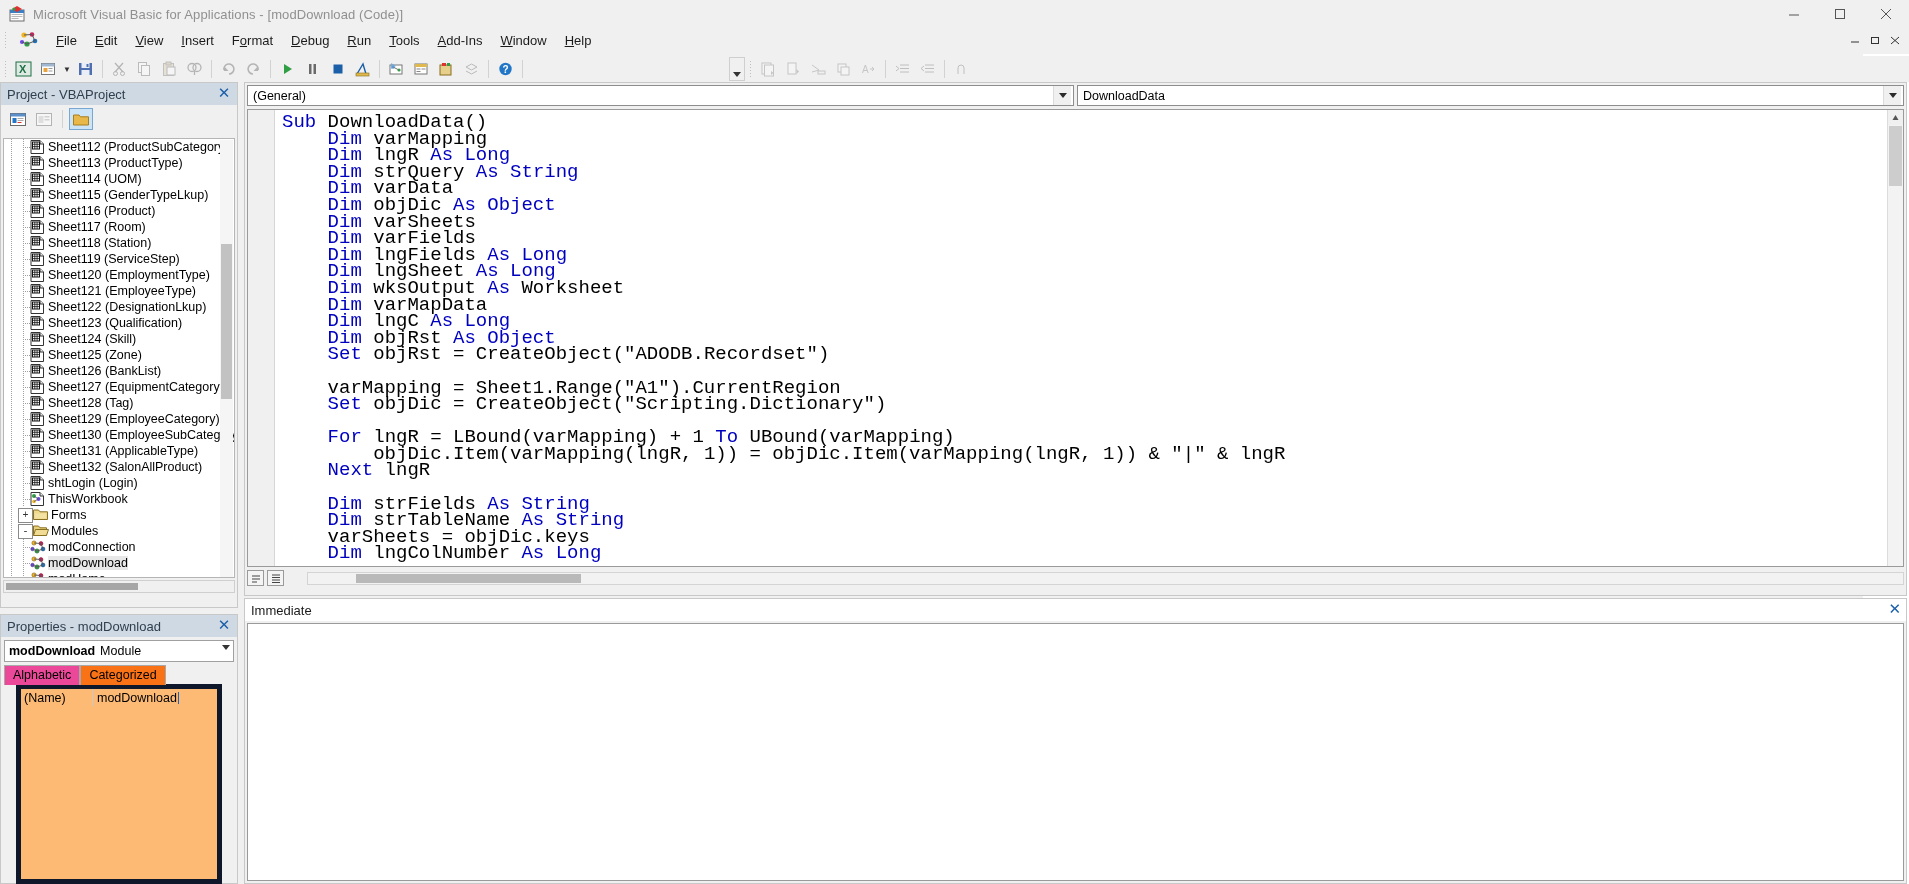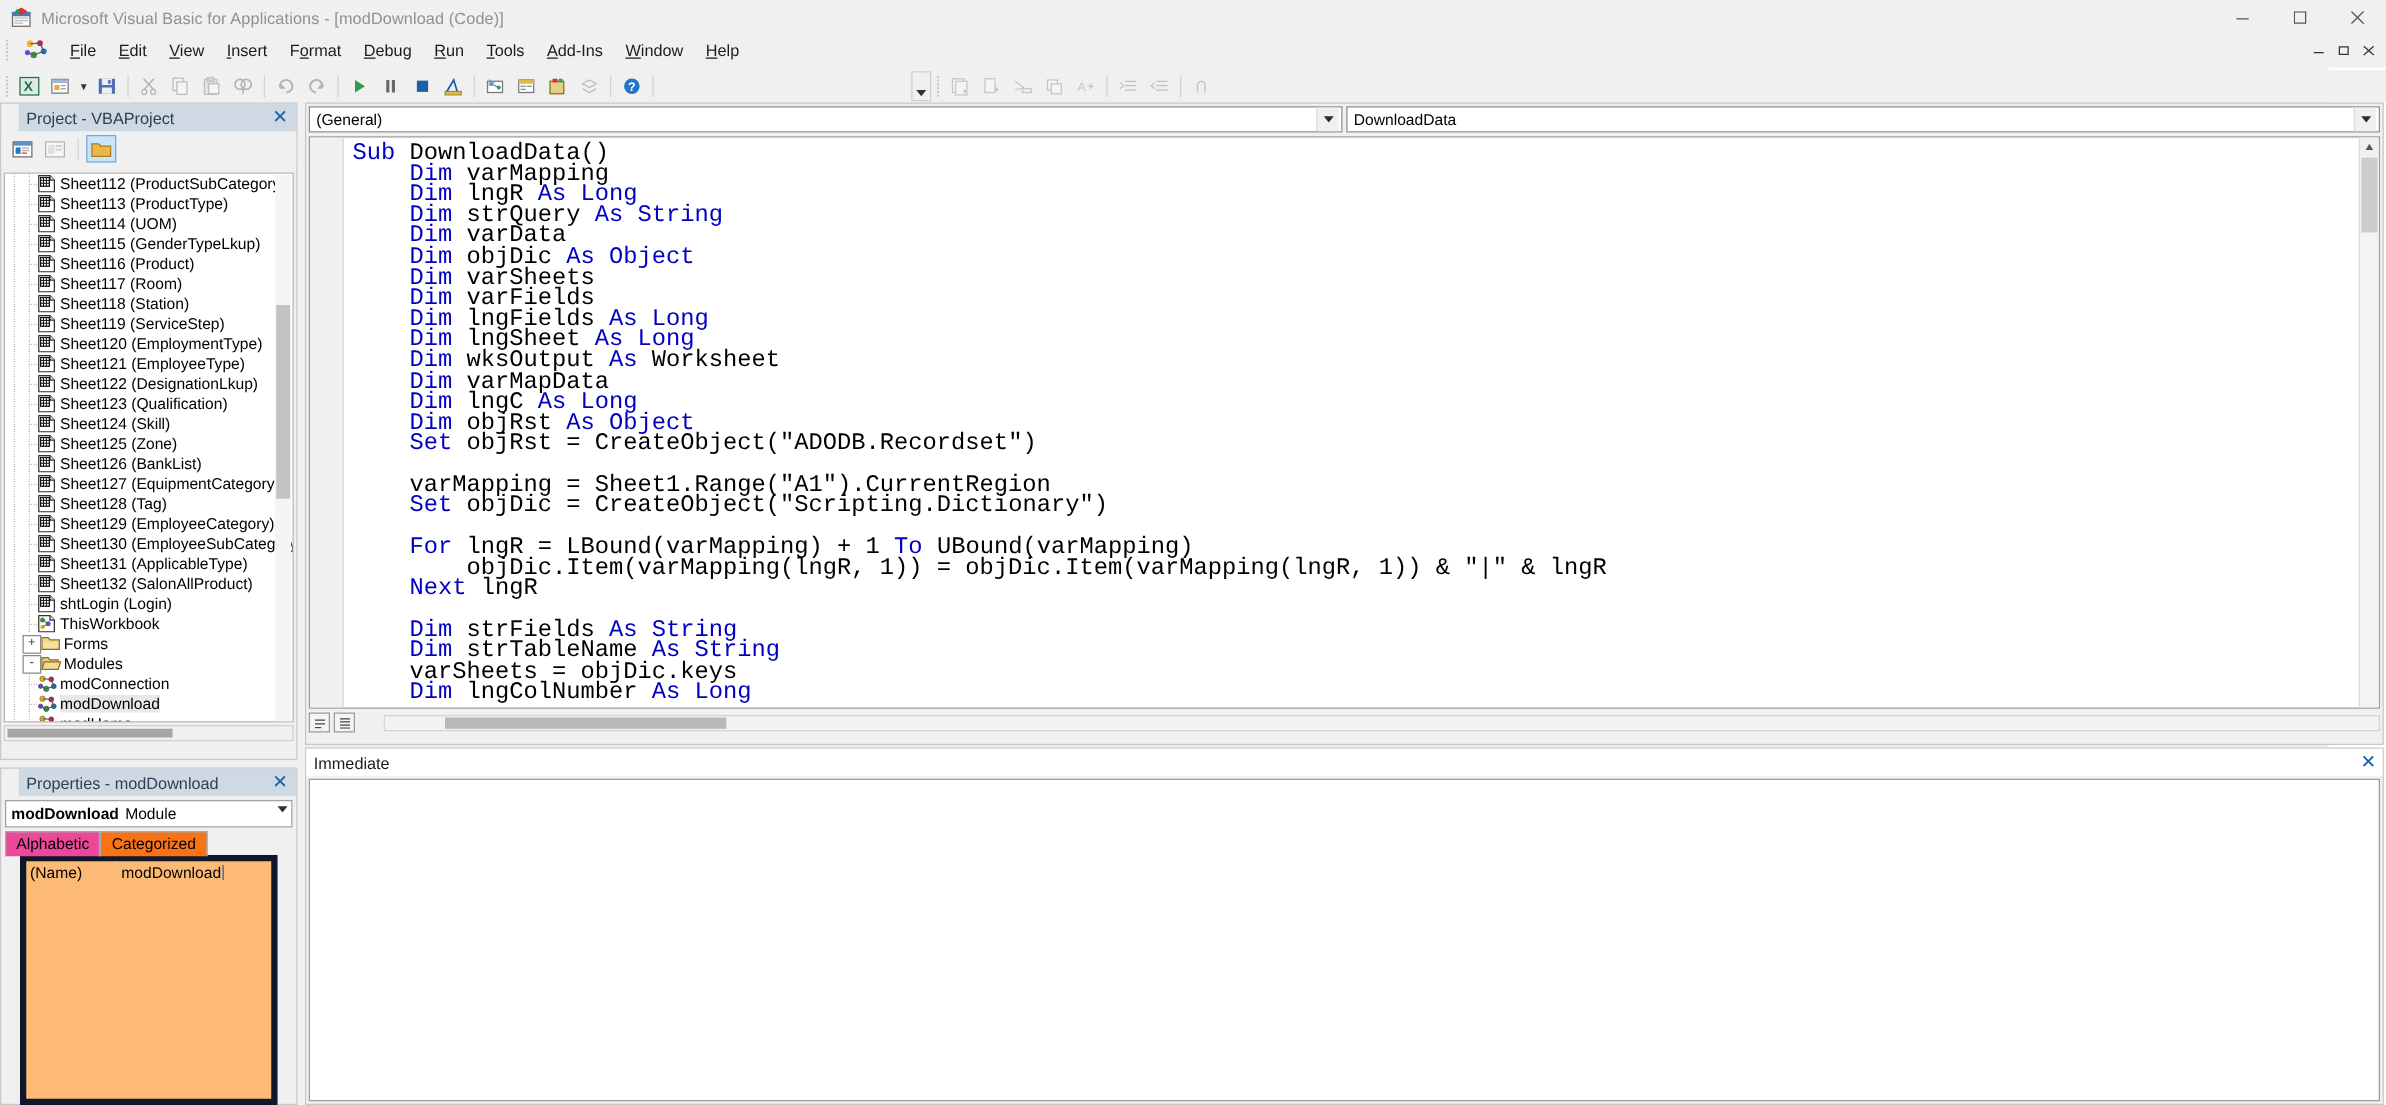--- a/index.html
+++ b/index.html
@@ -60,21 +60,21 @@
     font-size:16px;color:#111;display:flex;align-items:center;padding-left:6px;margin-top:48px;
   }
   .spin{width:14px;height:22px;background:#f0f0f0;border:1px solid #cfcfcf;
         display:flex;flex-direction:column;align-items:center;justify-content:flex-end;}
   .spin .d{width:0;height:0;border-left:4px solid transparent;border-right:4px solid transparent;
            border-top:5px solid #333;margin-bottom:3px;}
 
   
   .panel-title{
     height:22px;background:#cfd9e4;display:flex;align-items:center;
-    font-size:13px;color:#30404e;padding-left:6px;position:relative;margin-left:14px;
+    font-size:13px;color:#30404e;padding-left:6px;position:relative;
   }
   .panel-title .closeX{
     position:absolute;right:4px;top:1px;width:18px;height:18px;
     display:flex;align-items:center;justify-content:center;color:#1c5fa8;font-weight:bold;font-size:15px;
   }
   .projpanel{
     position:absolute;left:0;top:82px;width:238px;height:526px;background:#f0f0f0;
     border:1px solid #c8c8c8;box-sizing:border-box;
   }
   .proj-toolbar{height:28px;background:#f0f0f0;display:flex;align-items:center;padding-left:5px;gap:2px;}

